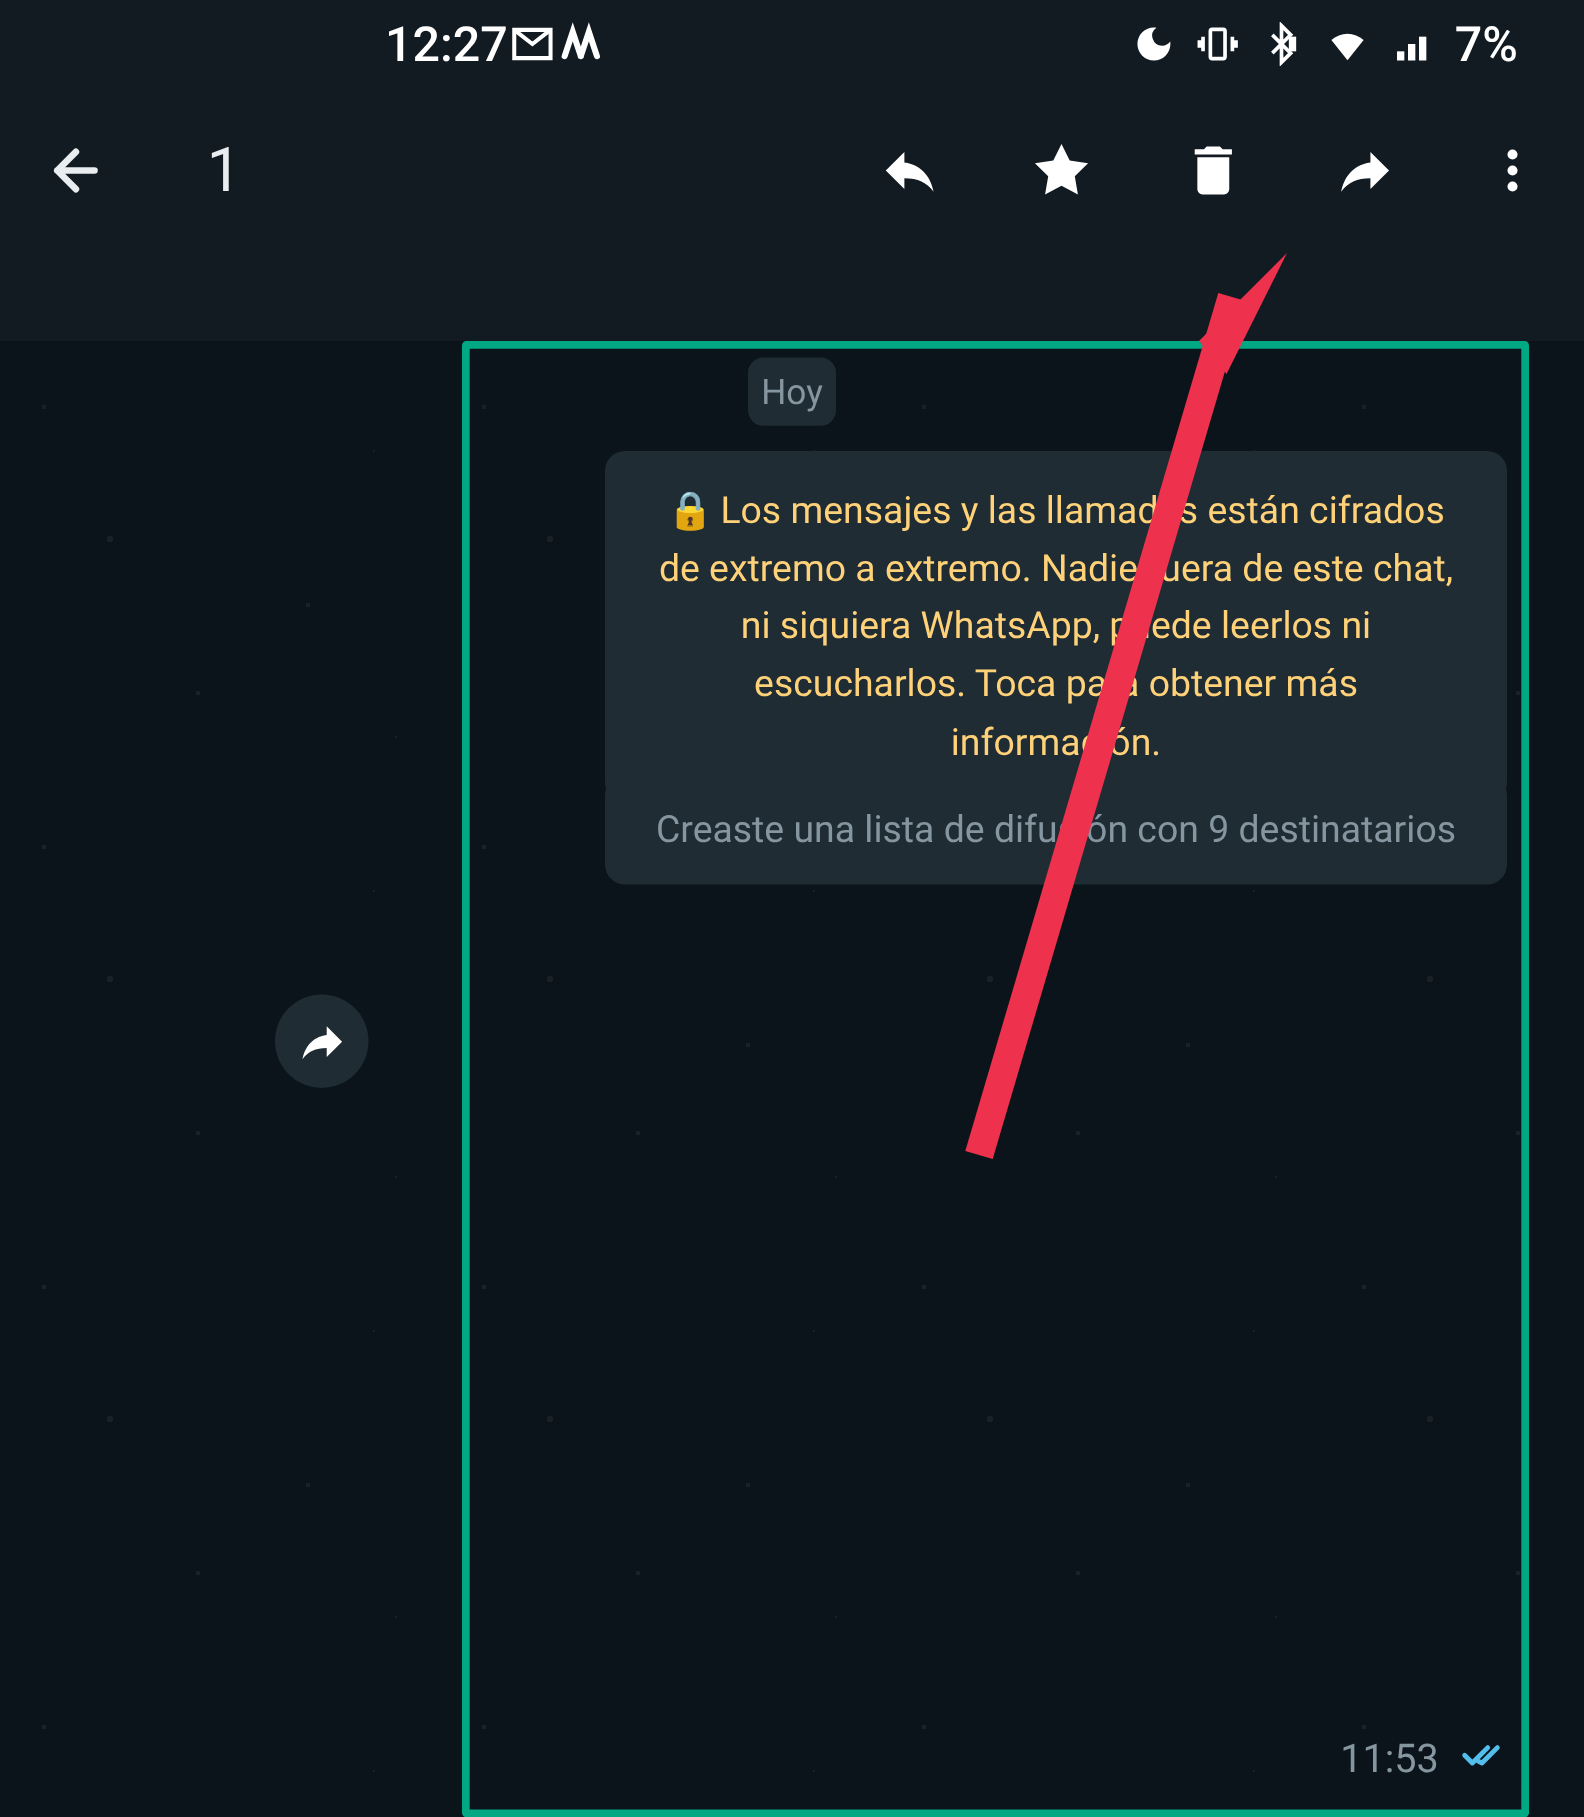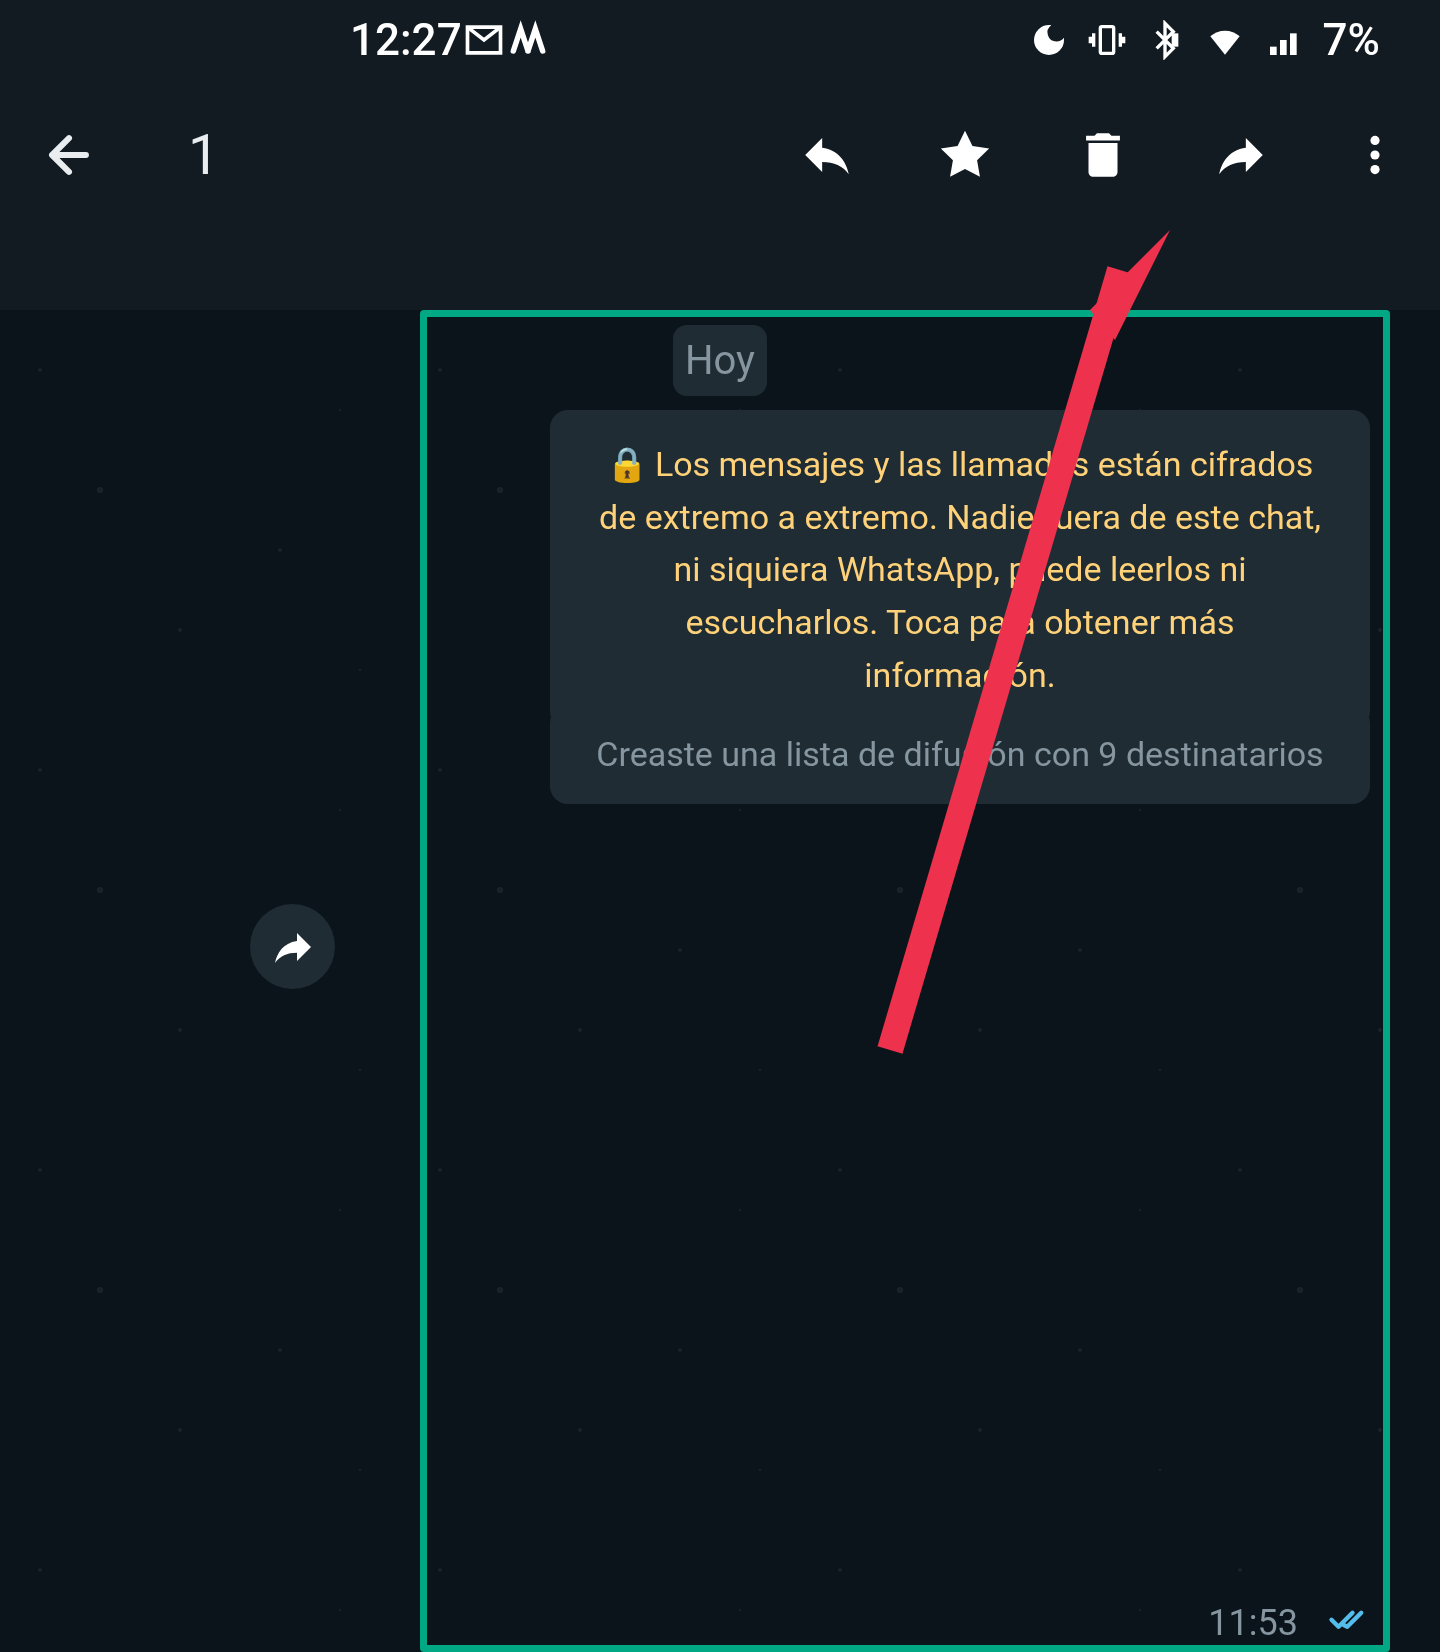--- a/index.html
+++ b/index.html
@@ -116,21 +116,21 @@
     
     .date-badge {
       position: absolute;
       top: 15px;
       left: 50%;
       transform: translateX(-50%);
       background: #1f2c34;
       color: #8696a0;
       padding: 12px 12px;
       border-radius: 14px;
-      font-size: 40px;
+      font-size: 32px;
     }
     
     .encryption-notice {
       position: absolute;
       top: 100px;
       left: 550px;
       right: 70px;
       background: #1f2c34;
       color: #ffd279;
       padding: 28px 36px;
@@ -167,25 +167,25 @@
       height: 85px;
       background: #1f2c34;
       border-radius: 50%;
       display: flex;
       align-items: center;
       justify-content: center;
     }
     
     .message-time {
       position: absolute;
-      bottom: 4px;
+      bottom: 28px;
       right: 70px;
       display: flex;
       align-items: center;
-      gap: 30px;
+      gap: 20px;
       font-size: 36px;
       color: #8696a0;
     }
     
     .double-check {
       color: #53bdeb;
     }
     
     .annotation-arrow {
       position: absolute;

